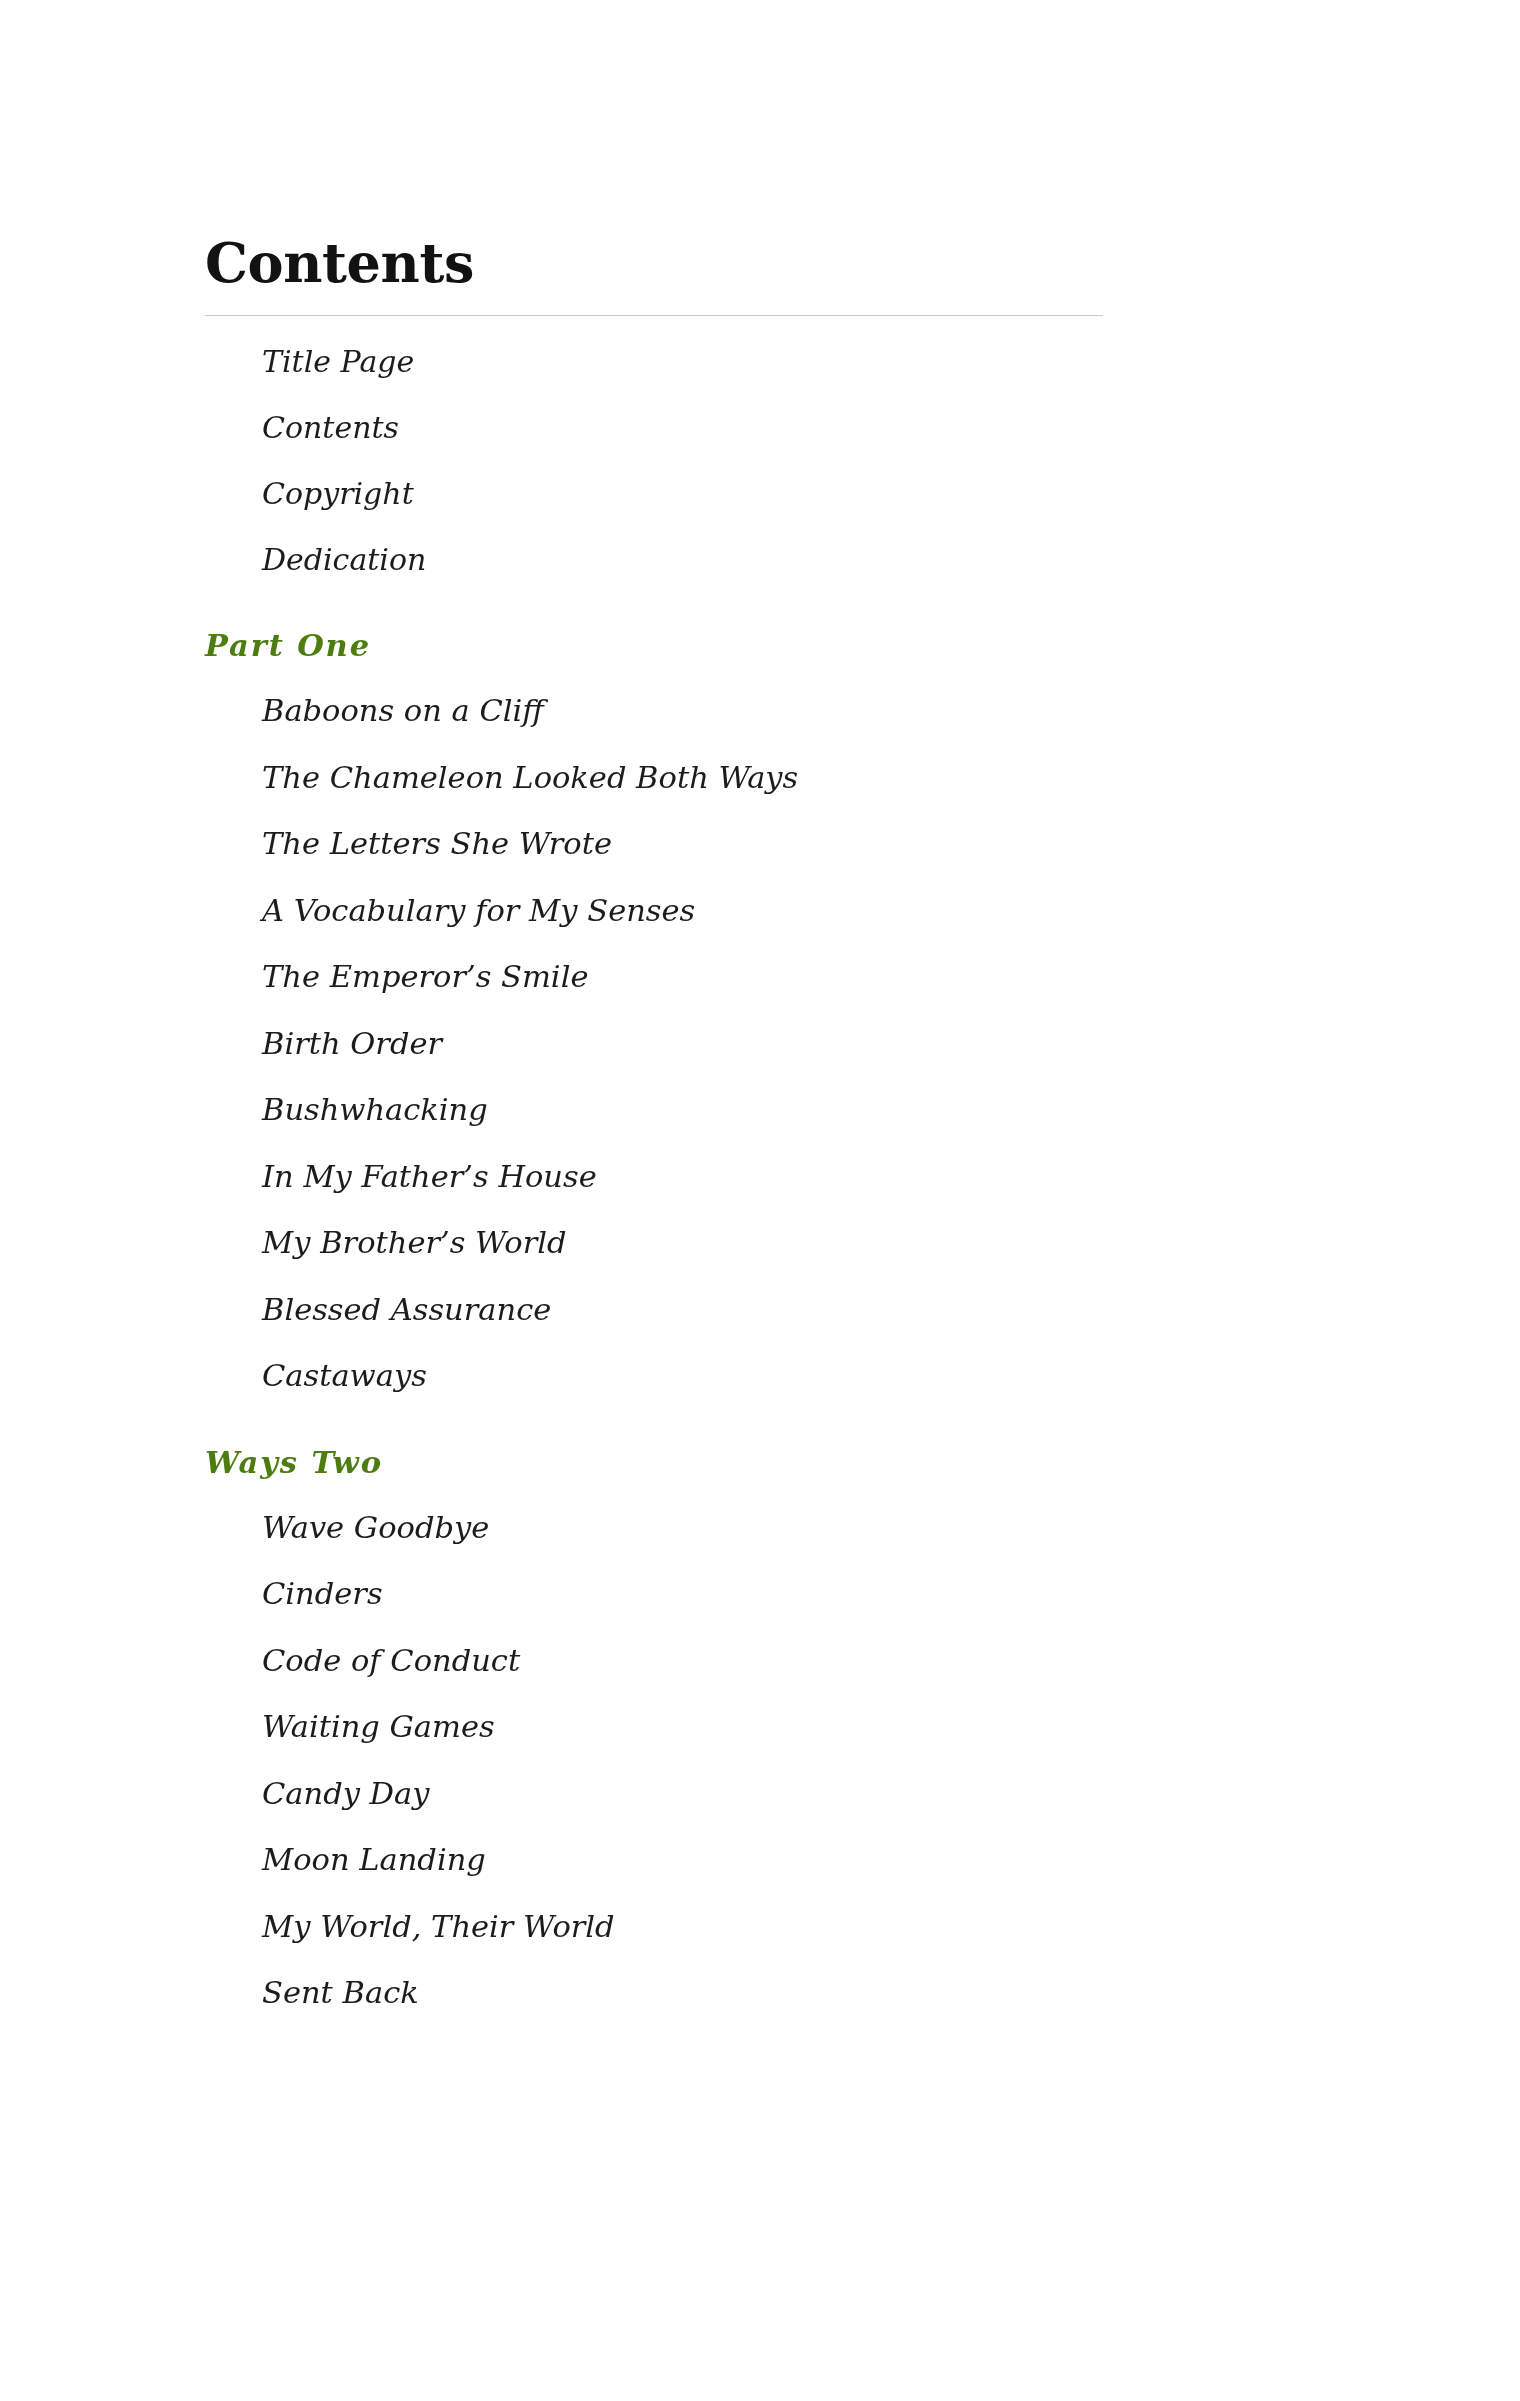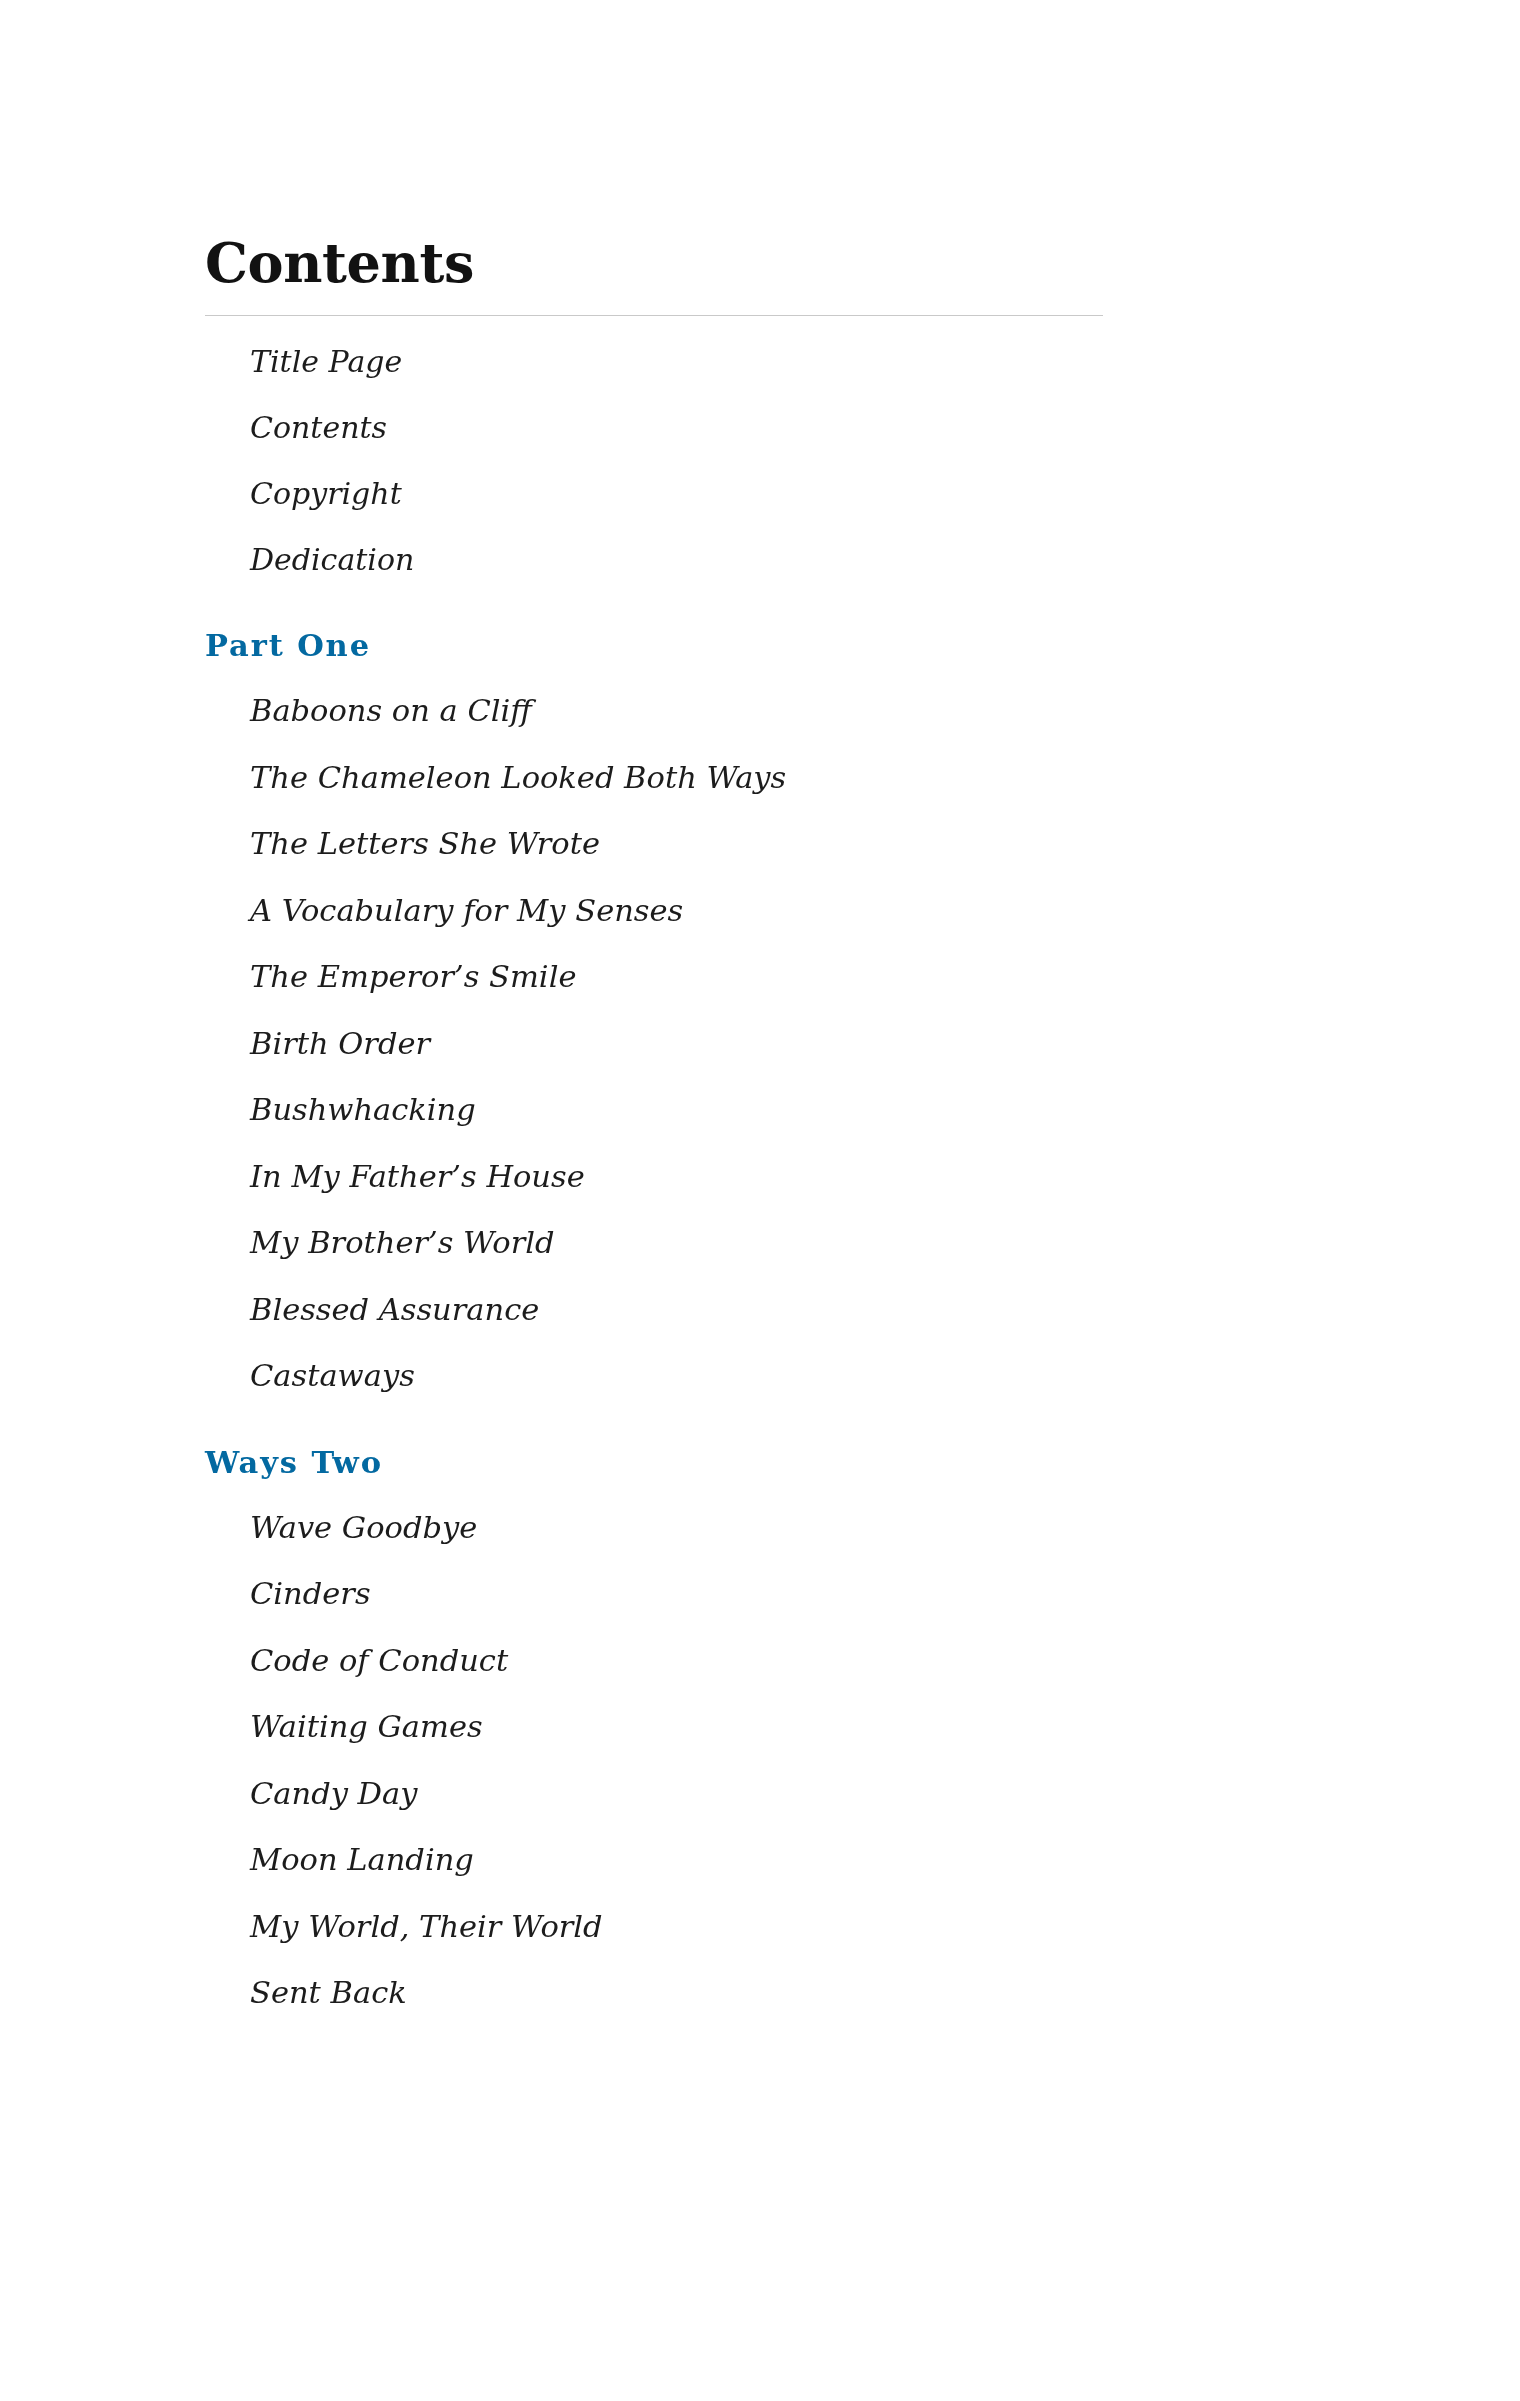--- a/index.html
+++ b/index.html
@@ -30,21 +30,21 @@
     color: #121212;
     margin: 0 0 23px 0;
   }
   .rule {
     height: 1.7px;
     background: #c9c9c9;
     width: 898px;
     margin: 0 0 31px 0;
   }
   .toc-list {
-    margin: 0;
+    margin: 12px;
     padding: 0;
     list-style: none;
   }
   .entry {
     font-family: "DejaVu Serif", serif;
     font-size: 30.5px;
     line-height: 1.0;
     color: #1c1c1c;
     padding: 0 0 0 45px;
     margin: 0 0 36px 0;
@@ -53,23 +53,24 @@
   }
   .entry.front {
     font-style: italic;
     font-size: 30px;
   }
   .part-heading {
     font-family: "DejaVu Serif", serif;
     font-weight: bold;
     font-size: 30.5px;
     letter-spacing: 1.9px;
-    color: #0369a1;
+    color: #4d7c0f;
     padding: 0;
     margin: 52px 0 33px 0;
+    font-style: italic;
   }
 </style>
 </head>
 <body>
 
 <div class="page">
 
   <h1 class="toc-title">Contents</h1>
   <div class="rule"></div>
 

